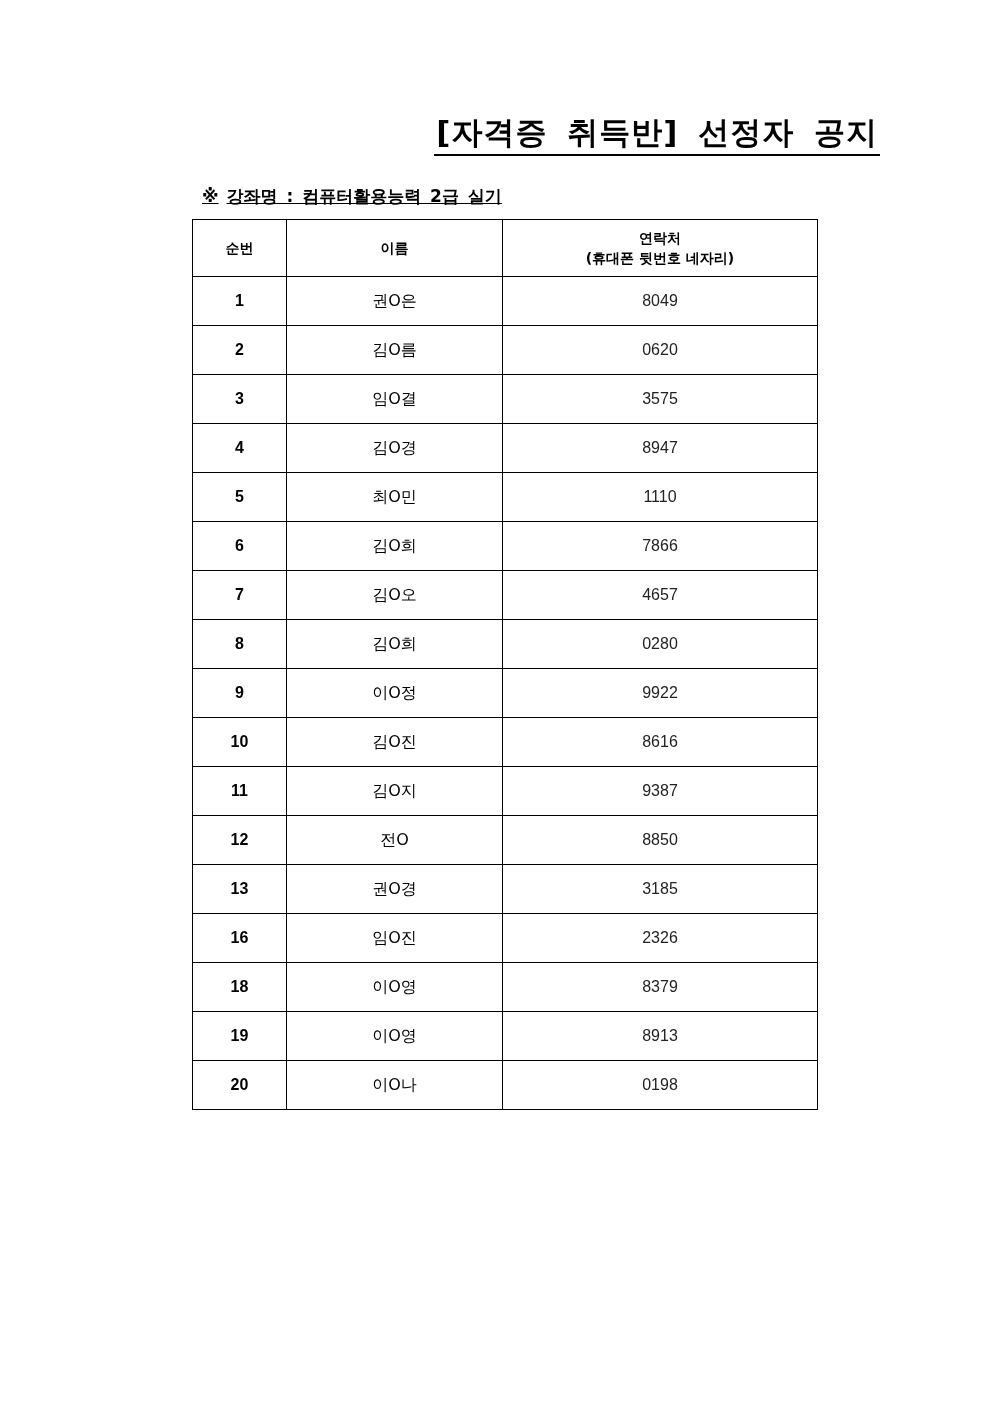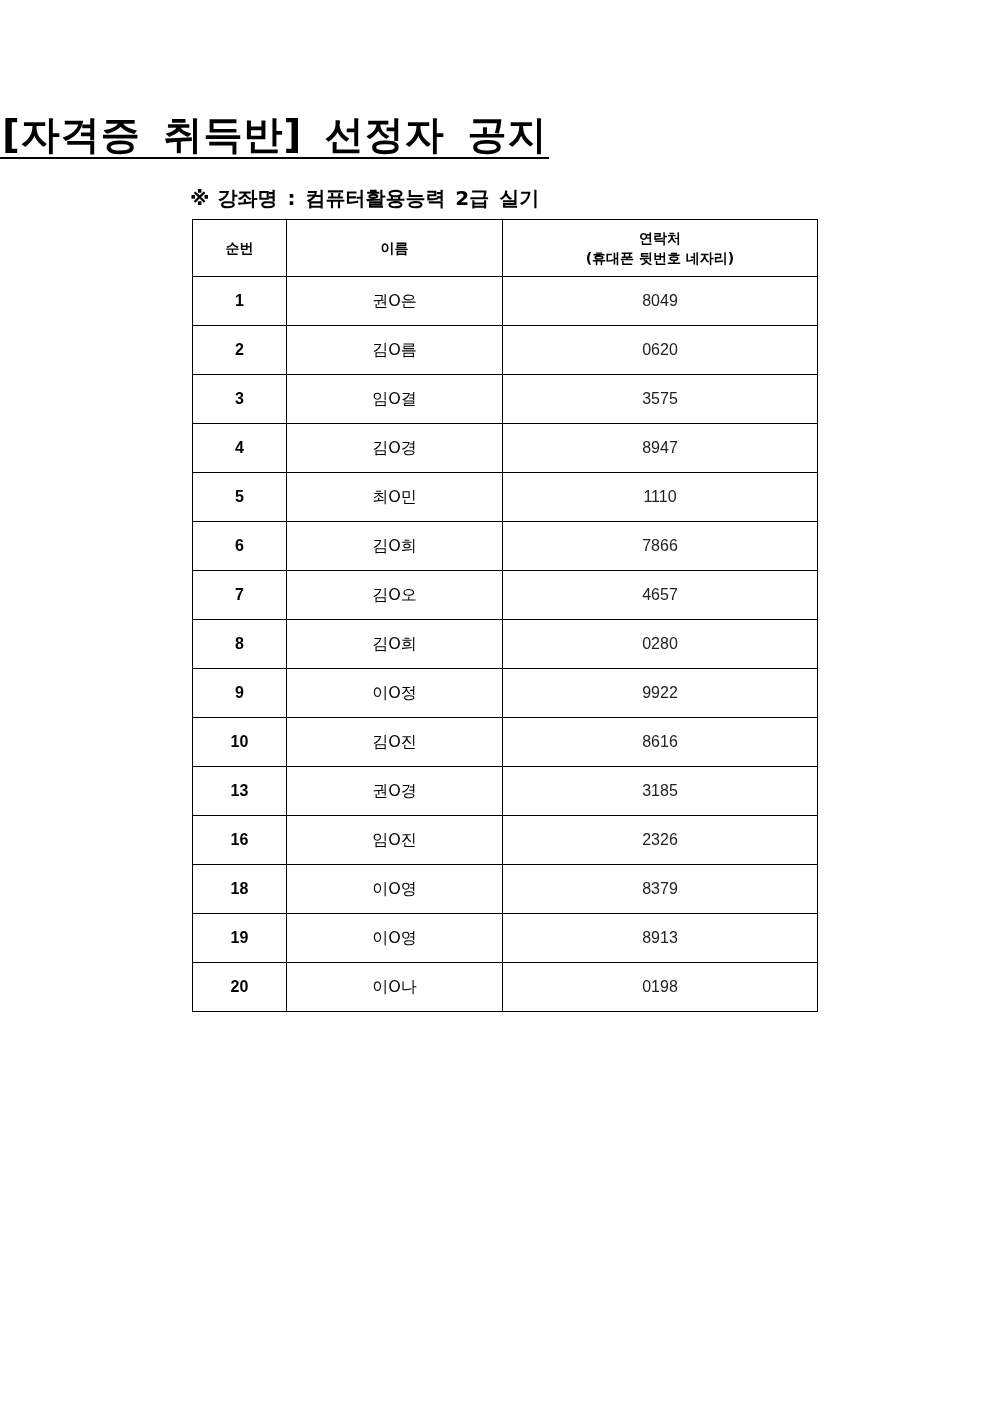--- a/index.html
+++ b/index.html
@@ -13,39 +13,40 @@
       position: relative;
       font-family: "DejaVu Sans", "Liberation Sans", sans-serif;
       color: #000;
       overflow: hidden;
     }
     .title {
       position: absolute;
       left: 0;
       width: 880px;
       top: 112px;
-      text-align: left;
-      font-size: 39px;
+      text-align: right;
+      font-size: 31px;
       font-weight: bold;
       letter-spacing: 1px;
     }
     .title span {
       display: inline-block;
       border-bottom: 2px solid #000;
       padding: 0 2px 2px 2px;
       line-height: 40px;
       word-spacing: 8px;
     }
     .course {
       position: absolute;
-      left: 190px;
+      left: 202px;
       top: 185px;
-      font-size: 20px;
+      font-size: 17px;
       font-weight: bold;
       word-spacing: 3px;
+      text-decoration: underline;
     }
     .course .mark {
       margin-right: 8px;
     }
     table.roster {
       position: absolute;
       left: 192px;
       top: 219px;
       width: 625px;
       border-collapse: collapse;
@@ -156,20 +157,30 @@
         <td class="num">9</td>
         <td class="name">이O정</td>
         <td class="phone">9922</td>
       </tr>
       <tr>
         <td class="num">10</td>
         <td class="name">김O진</td>
         <td class="phone">8616</td>
       </tr>
       <tr>
+        <td class="num">11</td>
+        <td class="name">김O지</td>
+        <td class="phone">9387</td>
+      </tr>
+      <tr>
+        <td class="num">12</td>
+        <td class="name">전O</td>
+        <td class="phone">8850</td>
+      </tr>
+      <tr>
         <td class="num">13</td>
         <td class="name">권O경</td>
         <td class="phone">3185</td>
       </tr>
       <tr>
         <td class="num">16</td>
         <td class="name">임O진</td>
         <td class="phone">2326</td>
       </tr>
       <tr>

